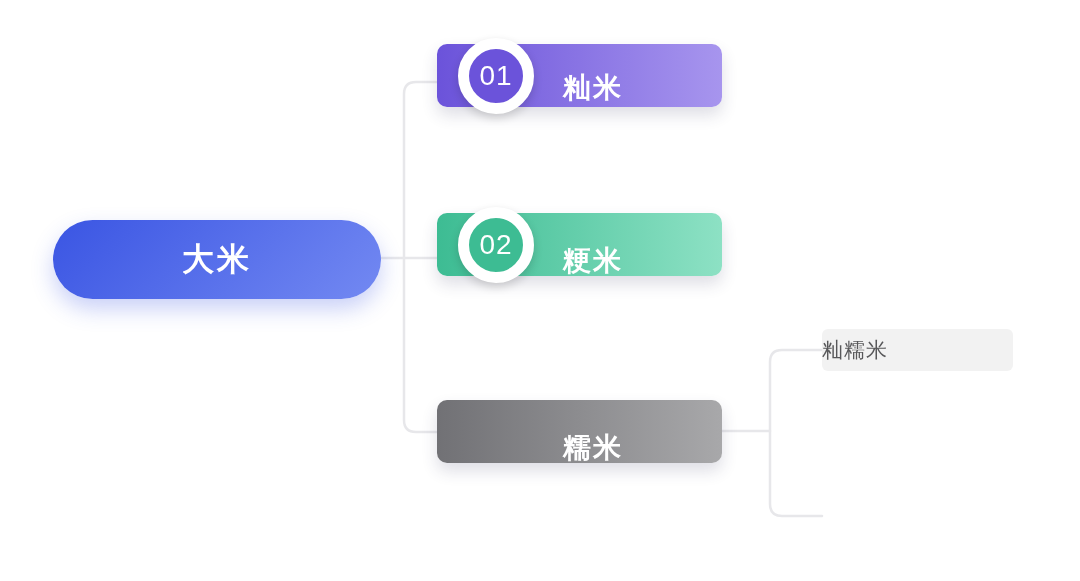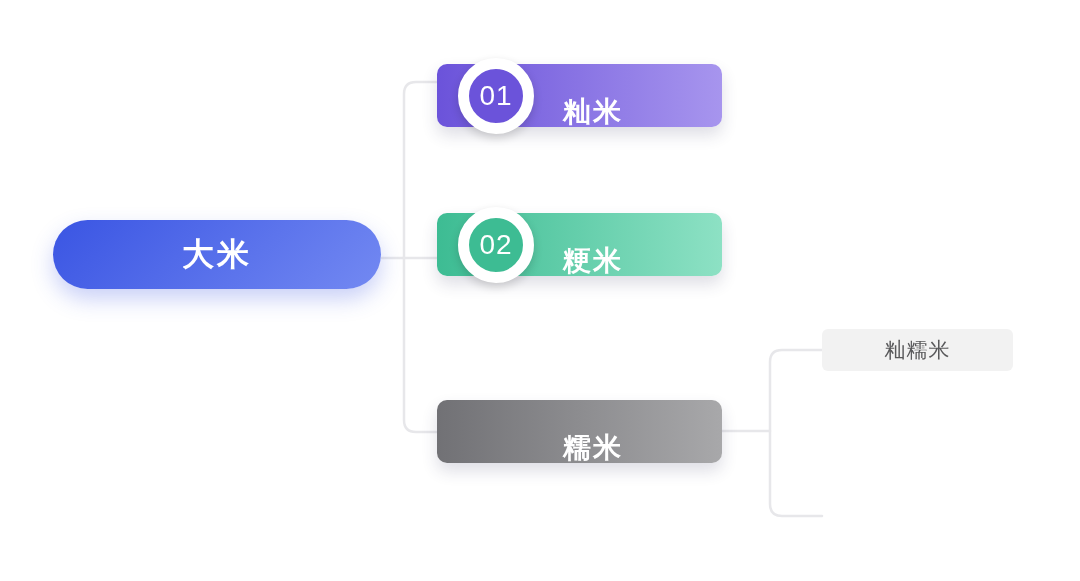--- a/index.html
+++ b/index.html
@@ -17,21 +17,21 @@
   .connectors{
     position:absolute;
     left:0;top:0;
     z-index:0;
     pointer-events:none;
   }
   
   .root-node{
     position:absolute;
     left:53px;top:220px;
-    width:328px;height:69px;
+    width:328px;height:79px;
     border-radius:40px;
     background:linear-gradient(135deg,var(--from),var(--to));
     display:flex;align-items:center;justify-content:center;
     box-shadow:0 10px 22px rgba(61,86,227,0.28);
     z-index:2;
   }
   .root-label{
     color:#fff;
     font-size:32px;
     font-weight:700;
@@ -41,21 +41,21 @@
   .branch{
     position:absolute;
     left:437px;
     width:285px;height:63px;
     border-radius:10px;
     background:linear-gradient(90deg,var(--from),var(--to));
     display:flex;align-items:center;
     box-shadow:0 8px 16px rgba(50,50,93,0.16);
     z-index:2;
   }
-  .branch.b1{top:64px;}
+  .branch.b1{top:44px;align-items:flex-end;}
   .branch.b2{top:213px;}
   .branch.b3{top:400px;}
   .badge{
     position:absolute;
     left:21px;top:50%;
     transform:translateY(-50%);
     width:54px;height:54px;
     border-radius:50%;
     background:var(--from);
     border:11px solid #ffffff;
@@ -76,21 +76,21 @@
     letter-spacing:2px;
     margin-left:126px;
     margin-top:33px;
   }
   
   .leaf{
     position:absolute;
     left:822px;
     width:191px;height:42px;
     border-radius:6px;
-    display:flex;align-items:center;justify-content:center;
+    display:flex;align-items:center;
     z-index:2;
   }
   .leaf.l1{top:329px;}
   .leaf.l2{top:495px;}
   .leaf-label{
     font-size:21px;
     font-weight:400;
     letter-spacing:1px;
   }
 </style>

